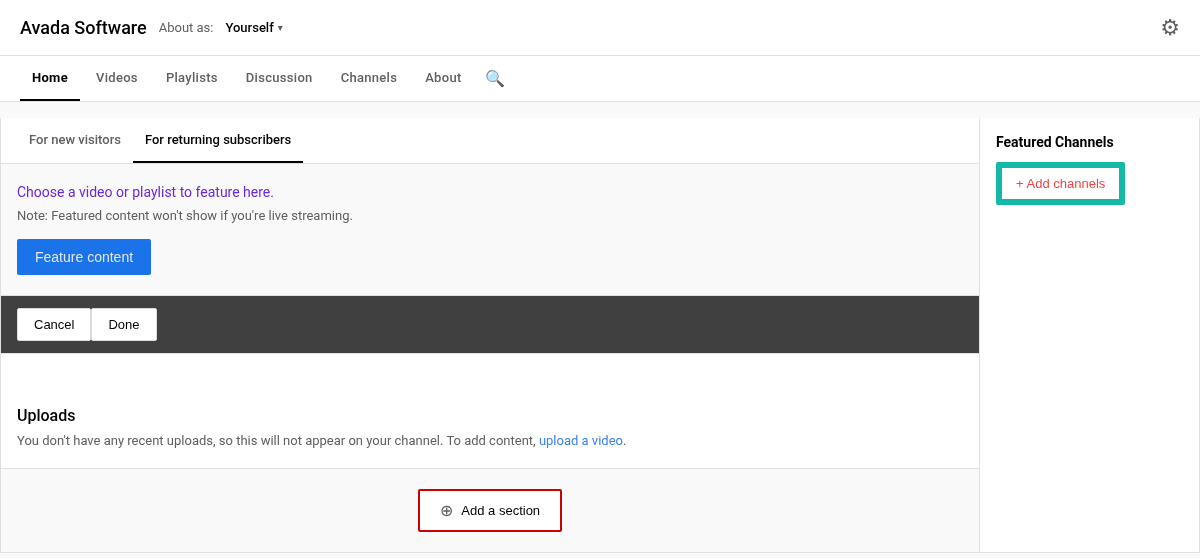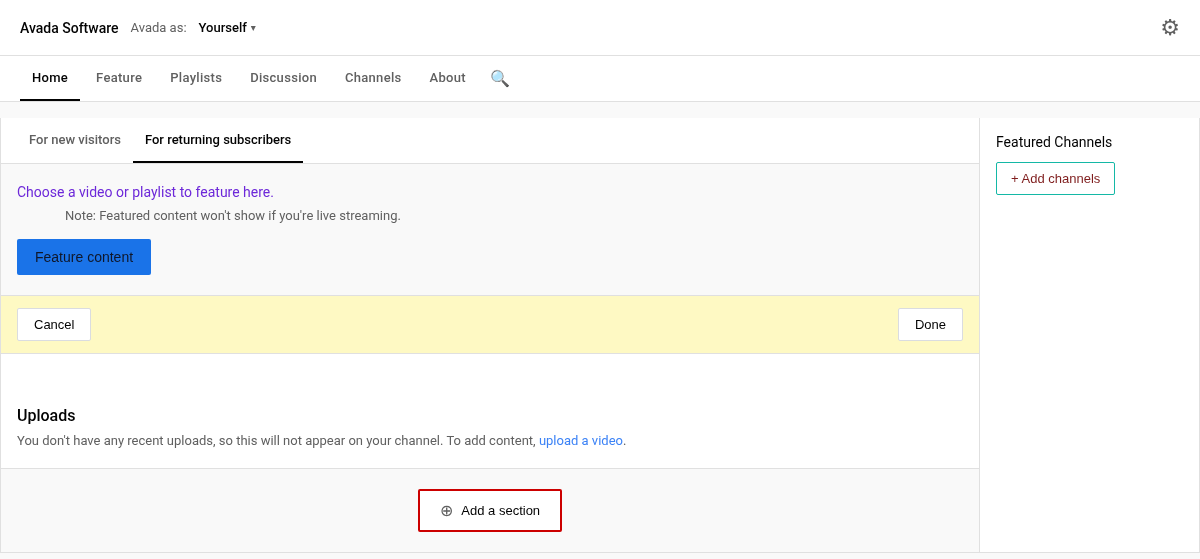--- a/index.html
+++ b/index.html
@@ -19,21 +19,21 @@
       padding: 0 20px;
       height: 56px;
       border-bottom: 1px solid #e0e0e0;
     }
     .top-header-left {
       display: flex;
       align-items: center;
       gap: 12px;
     }
     .channel-name {
-      font-size: 14px;
+      font-size: 18px;
       font-weight: 500;
     }
     .view-as-label {
       font-size: 13px;
       color: #606060;
     }
     .view-as-dropdown {
       display: flex;
       align-items: center;
       gap: 4px;
@@ -69,20 +69,21 @@
       color: #606060;
       cursor: pointer;
       border-bottom: 2px solid transparent;
       text-decoration: none;
       font-weight: 500;
       letter-spacing: 0.3px;
     }
     .nav-tab.active {
       color: #030303;
       border-bottom: 2px solid #030303;
+      font-weight: bold;
     }
     .search-icon-nav {
       margin-left: 8px;
       color: #606060;
       cursor: pointer;
       font-size: 16px;
     }
 
     
     .content-area {
@@ -122,40 +123,38 @@
     }
     .featured-text {
       font-size: 14px;
       color: #6d28d9;
       margin-bottom: 8px;
     }
     .featured-note {
       font-size: 13px;
       color: #606060;
       margin-bottom: 16px;
-      margin-left: 48px;
     }
     .feature-content-btn {
       background: #1a73e8;
-      color: #0f172a;
+      color: #e5e5e5;
       border: none;
       padding: 10px 18px;
       font-size: 14px;
       font-weight: 500;
       cursor: pointer;
       border-radius: 2px;
     }
 
     
     .action-buttons {
       display: flex;
-      justify-content: space-between;
-      gap: 8px;
+      justify-content: flex-start;
       padding: 12px 16px;
-      background: #fef9c3;
+      background: #404040;
       border-bottom: 1px solid #e0e0e0;
     }
     .btn-cancel, .btn-done {
       padding: 8px 16px;
       font-size: 13px;
       font-weight: 500;
       cursor: pointer;
       border-radius: 2px;
       border: 1px solid #dadce0;
       background: #fff;
@@ -212,28 +211,28 @@
     .sidebar {
       width: 220px;
       background: #fff;
       border: 1px solid #e0e0e0;
       border-top: none;
       border-left: none;
       padding: 16px;
     }
     .sidebar-title {
       font-size: 14px;
-      font-weight: 400;
+      font-weight: 700;
       margin-bottom: 12px;
     }
     .add-channels-btn {
       padding: 8px 14px;
-      border: 1px solid #14b8a6;
-      background: #fff;
-      color: #7f1d1d;
+      border: 6px solid #14b8a6;
+      background: #fff;
+      color: #ef4444;
       font-size: 13px;
       font-weight: 500;
       cursor: pointer;
       border-radius: 2px;
     }
 
     
     .page-wrapper {
       max-width: 1200px;
       margin: 0 auto;
@@ -244,34 +243,34 @@
     }
   </style>
 </head>
 <body>
 
 <div class="page-wrapper">
 
   <div class="top-header">
     <div class="top-header-left">
       <span class="channel-name">Avada Software</span>
-      <span class="view-as-label">Avada as:</span>
+      <span class="view-as-label">About as:</span>
       <div class="view-as-dropdown">
         <span>Yourself</span>
         <span class="chevron-down">▾</span>
       </div>
     </div>
     <button class="gear-icon-btn">
       <span>⚙</span>
     </button>
   </div>
 
   <div class="nav-tabs">
     <a class="nav-tab active">Home</a>
-    <a class="nav-tab">Feature</a>
+    <a class="nav-tab">Videos</a>
     <a class="nav-tab">Playlists</a>
     <a class="nav-tab">Discussion</a>
     <a class="nav-tab">Channels</a>
     <a class="nav-tab">About</a>
     <span class="search-icon-nav">🔍</span>
   </div>
 
   <div class="content-wrapper">
 
     <div class="content-area">

